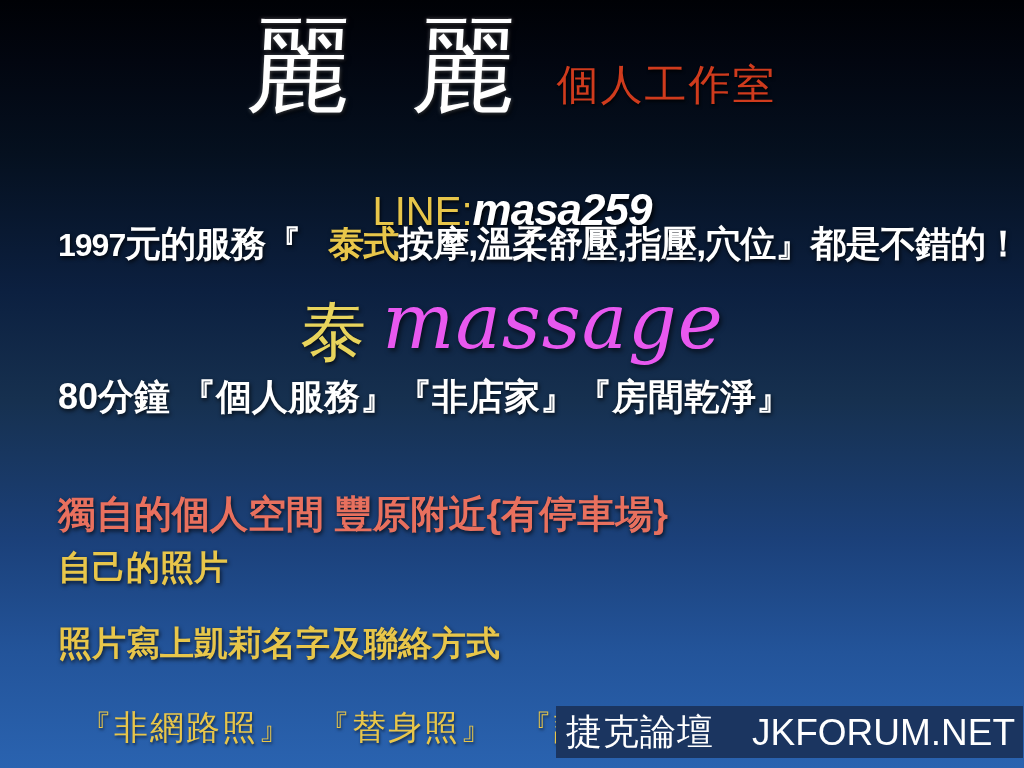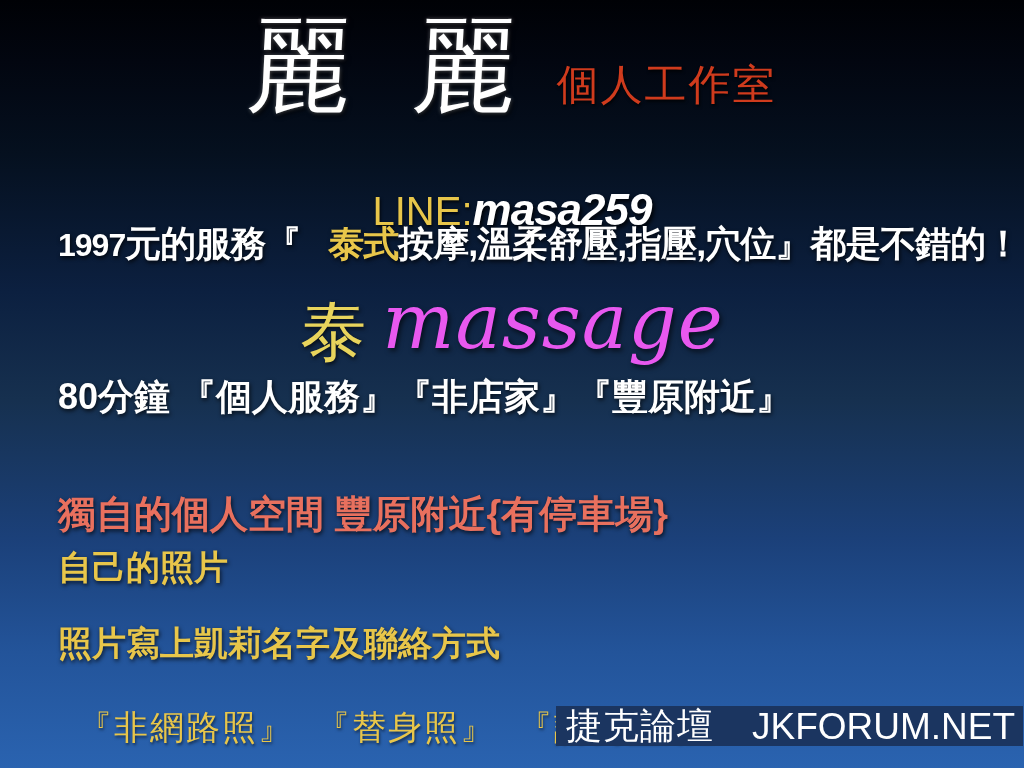--- a/index.html
+++ b/index.html
@@ -149,21 +149,21 @@
     letter-spacing: 2px;
     text-shadow: 1px 2px 3px rgba(0,0,0,0.55);
   }
   .footer-row .gap { display: inline-block; width: 22px; }
 
   
   .watermark {
     position: absolute;
     left: 556px;
     top: 706px;
-    height: 40px;
+    height: 52px;
     padding: 0 8px 0 10px;
     display: flex;
     align-items: center;
     gap: 16px;
     background: #1b3560;
     overflow: hidden;
   }
   .wm-cn {
     font-size: 36px;
     color: #ffffff;
@@ -195,21 +195,21 @@
   </div>
 
   <div class="row price-row">
     <span class="small">1997</span><span>元的服務『</span><span class="hi">泰式</span><span>按摩,溫柔舒壓,指壓,穴位』都是不錯的！</span>
   </div>
 
   <div class="row massage-block">
     <span class="massage-cn">泰</span><span class="massage-en">massage</span>
   </div>
 
-  <div class="row info info-1">80分鐘 『個人服務』『非店家』『豐原附近』</div>
+  <div class="row info info-1">80分鐘 『個人服務』『非店家』『房間乾淨』</div>
   <div class="row info info-3">獨自的個人空間 豐原附近{有停車場}</div>
   <div class="row info info-5">照片寫上凱莉名字及聯絡方式</div>
   <div class="row info info-4">自己的照片</div>
 
   <div class="row footer-row">
     <span>『非網路照』</span><span class="gap"></span><span>『替身照』</span><span class="gap"></span><span>『請勿盜用』</span>
   </div>
 
   <div class="watermark">
     <span class="wm-cn">捷克論壇</span>

